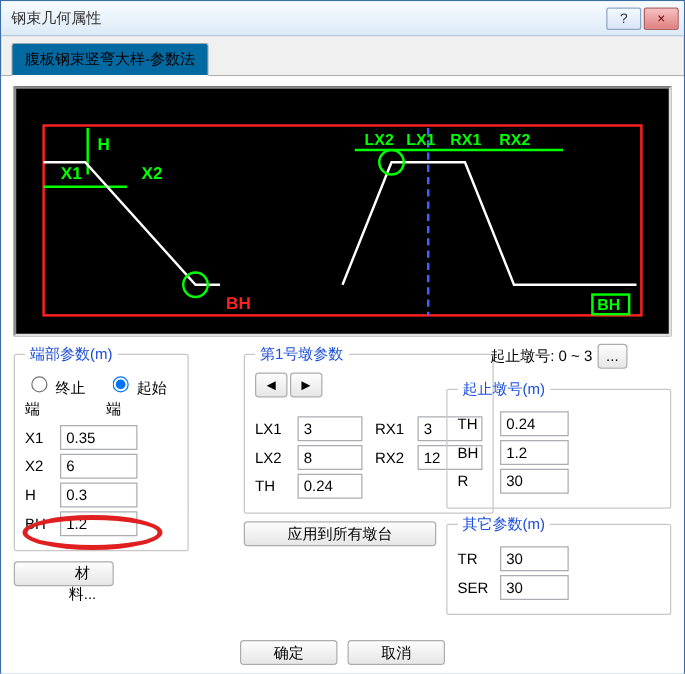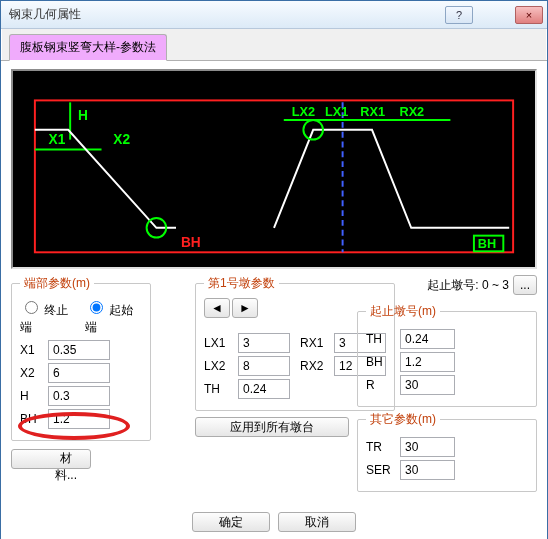--- a/index.html
+++ b/index.html
@@ -19,21 +19,20 @@
     border: 1px solid #3a6ea5;
     box-shadow: inset 0 0 0 1px #fff;
   }
   .titlebar {
     height: 28px;
     background: linear-gradient(#f7fbff,#dceaf7);
     border-bottom: 1px solid #b7c8db;
     display: flex;
     align-items: center;
     padding: 0 4px;
-    gap: 40px;
   }
   .titlebar .title { flex: 1; padding-left: 4px; color: #333; }
   .win-btn {
     width: 28px; height: 18px;
     margin-left: 2px;
     border: 1px solid #8da6c4;
     border-radius: 2px;
     display: inline-flex; align-items: center; justify-content: center;
     background: linear-gradient(#f3f8ff,#d8e6f5);
     font-family: sans-serif;
@@ -44,21 +43,21 @@
   .win-btn.close { background: linear-gradient(#f7c0c0,#e08080); color:#5a0000; border-color:#b06060;}
   .tabstrip {
     display: flex;
     padding: 4px 8px 0 8px;
     border-bottom: 1px solid #b0b0b0;
   }
   .tab {
     padding: 4px 10px;
     border: 1px solid #b0b0b0;
     border-bottom: 1px solid #fff;
-    background: #f0abfc;
+    background: #0369a1;
     border-radius: 3px 3px 0 0;
     position: relative;
     top: 1px;
     text-align: center;
   }
   .client {
     padding: 8px 10px 10px 10px;
     background: #fff;
     height: calc(100% - 28px - 28px);
     display: flex;
@@ -75,21 +74,21 @@
     display: flex;
     gap: 8px;
     flex: 1;
   }
   fieldset {
     border: 1px solid #c8c8c8;
     border-radius: 2px;
     padding: 6px 8px 8px 8px;
     margin: 0;
   }
-  legend { padding: 0 4px; color: #c2410c; }
+  legend { padding: 0 4px; color: #1d4ed8; }
   .col-left { width: 140px; display:flex; flex-direction:column; gap:4px;}
   .col-mid  { width: 190px; display:flex; flex-direction:column; gap:6px;padding-left:36px;}
   .col-right{ flex:1; display:flex; flex-direction:column; gap:4px;}
   .frow { display: flex; align-items: center; gap: 4px; margin: 3px 0;}
   .frow label.lab { width: 24px; text-align:left;}
   .frow label.lab2 { width: 30px; }
   input[type=text] {
     height: 20px;
     border: 1px solid #abadb3;
     padding: 1px 4px;
@@ -104,21 +103,21 @@
     height: 20px;
     border: 1px solid #acacac;
     background: linear-gradient(#fdfdfd,#e6e6e6);
     border-radius: 3px;
     padding: 0 12px;
     cursor: pointer;
     font-size: 12px;
   }
   .btn.small { height: 20px; padding: 0 6px; min-width:22px;}
   .pier-nav { display:flex; gap:2px; margin-bottom:4px;}
-  .range-row { display:flex; align-items:center; gap:4px; justify-content:flex-end; margin-bottom:4px;}
+  .range-row { display:flex; align-items:center; gap:4px; justify-content:center; margin-bottom:4px;}
   .circled {
     position: absolute;
     border: 4px solid #e02020;
     border-radius: 50% / 50%;
     pointer-events: none;
   }
   .footer {
     display:flex;
     justify-content:center;
     gap:8px;

